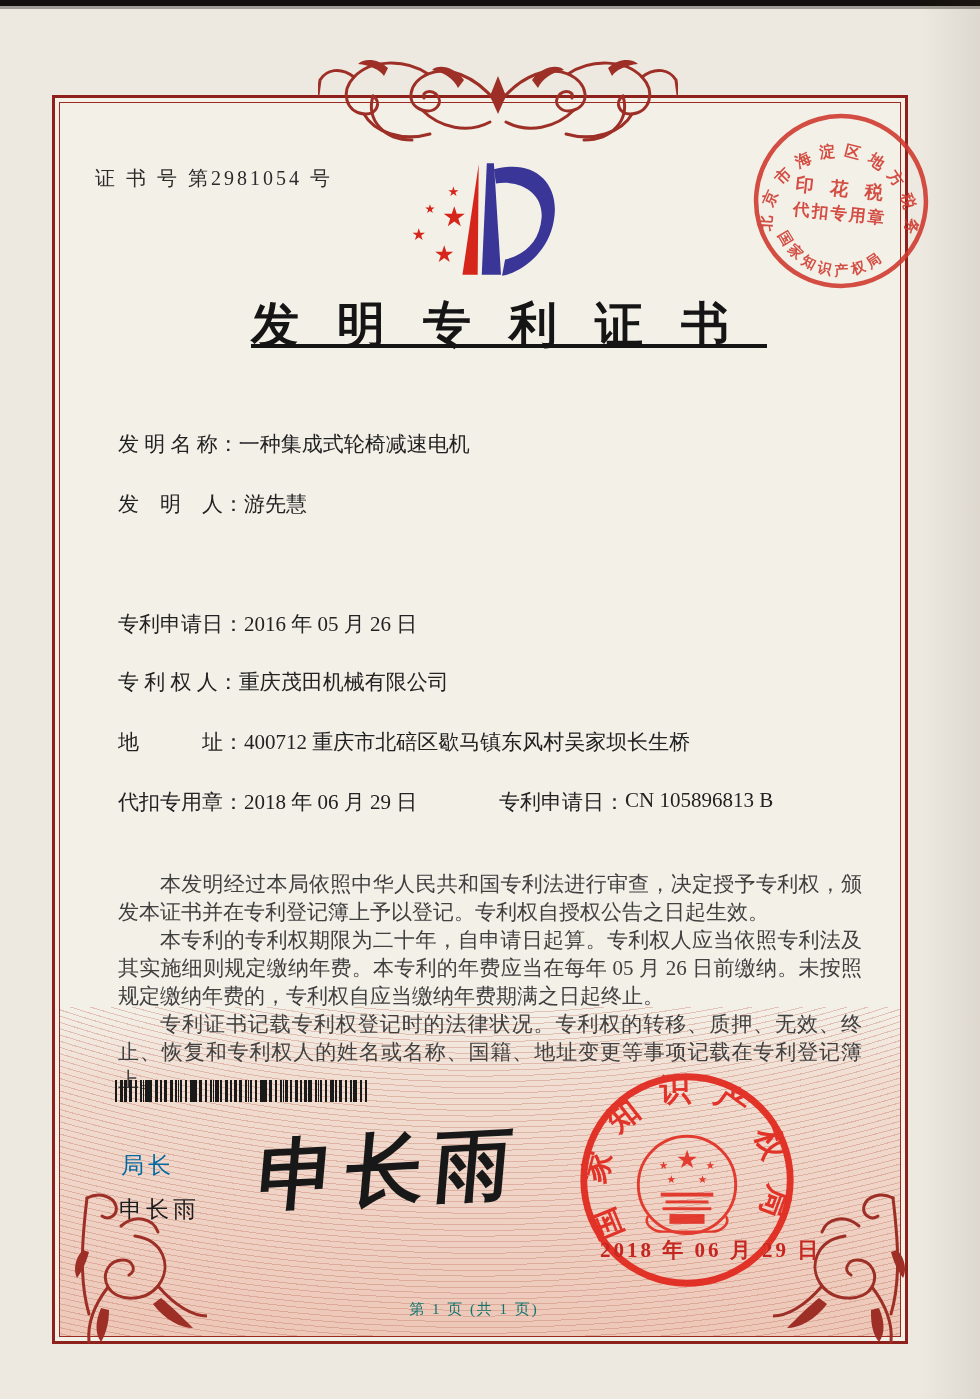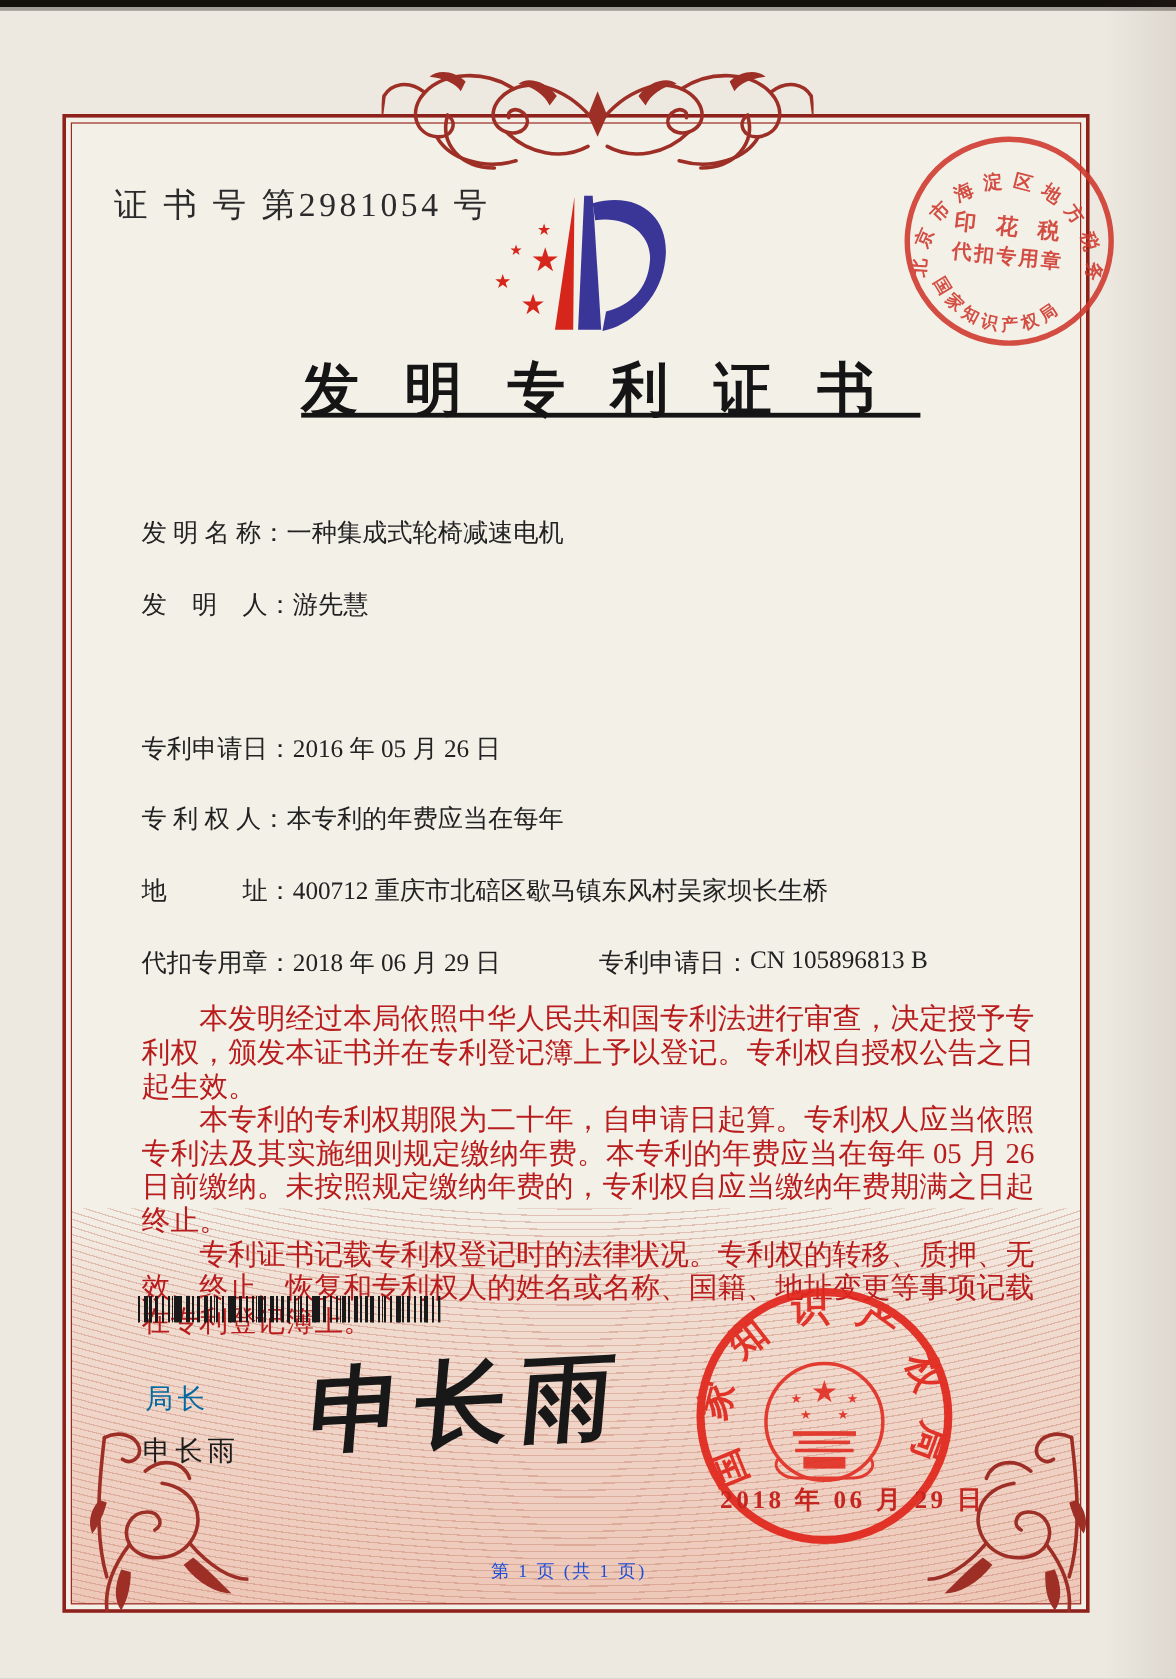--- a/index.html
+++ b/index.html
@@ -17,48 +17,48 @@
        linear-gradient(180deg, rgba(240,205,190,0) 0%, rgba(238,199,183,.45) 22%, rgba(236,189,172,.8) 100%);}
 
   .orn{stroke:#9d2f26;fill:none;stroke-width:3;stroke-linecap:round;}
   .orn-fill{fill:#9d2f26;stroke:none;}
   .top-ornament{position:absolute;left:318px;top:52px;width:360px;height:100px;}
   .corner-ornament{position:absolute;width:150px;height:152px;top:1192px;}
   .corner-left{left:57px;}
   .corner-right{left:773px;transform:scaleX(-1);}
 
   
-  .cert-number{position:absolute;left:95px;top:152px;font-size:28px;letter-spacing:3px;color:#2b2b2b;}
+  .cert-number{position:absolute;left:95px;top:165px;font-size:20px;letter-spacing:3px;color:#2b2b2b;}
   .logo{position:absolute;left:398px;top:148px;width:204px;height:142px;}
   .title{position:absolute;left:0;top:293px;width:980px;text-align:center;font-size:48px;font-weight:700;color:#151515;letter-spacing:38px;text-indent:38px;text-decoration:underline;}
 
   
   .field-row{position:absolute;left:118px;width:760px;display:flex;font-size:21px;color:#222;}
   .field-label{flex:0 0 112px;white-space:nowrap;text-align:center;}
   .field-value{white-space:nowrap;}
   .field-value.fixed{flex:0 0 255px;}
   .r1{top:430px}.r2{top:490px}.r3{top:548px}.r4{top:610px}.r5{top:668px}.r6{top:728px}.r7{top:788px}
 
   
-  .body-text{position:absolute;left:118px;top:836px;width:744px;font-size:24px;line-height:28px;color:#b91c1c;text-align:justify;}
+  .body-text{position:absolute;left:118px;top:870px;width:744px;font-size:21px;line-height:28px;color:#404040;text-align:justify;}
   .body-text p{margin:0;text-indent:2em;}
 
   
   .barcode{position:absolute;left:115px;top:1080px;width:252px;height:22px;
      background:
       repeating-linear-gradient(90deg,#191919 0 2px,rgba(0,0,0,0) 2px 5px),
       repeating-linear-gradient(90deg,#191919 0 1px,rgba(0,0,0,0) 1px 7px),
       repeating-linear-gradient(90deg,rgba(0,0,0,0) 0 9px,#191919 9px 12px,rgba(0,0,0,0) 12px 23px);}
   .commissioner-title{position:absolute;left:121px;top:1150px;font-size:23px;letter-spacing:4px;color:#0369a1;}
   .commissioner-name{position:absolute;left:119px;top:1194px;font-size:23px;letter-spacing:4px;color:#1c1c1c;}
   .autograph{position:absolute;left:258px;top:1118px;width:280px;font-size:78px;font-weight:700;color:#181818;
      letter-spacing:10px;transform:rotate(-3deg) skewX(-8deg);font-family:"DejaVu Serif",serif;}
   .seal{position:absolute;left:575px;top:1068px;width:224px;height:224px;opacity:.92;}
   .seal-date{position:absolute;left:600px;top:1236px;font-size:21px;letter-spacing:3px;color:#c5261f;font-weight:600;}
-  .footer{position:absolute;left:0;top:1300px;width:948px;text-align:center;font-size:15px;color:#1d4ed8;letter-spacing:2px;}
+  .footer{position:absolute;left:0;top:1300px;width:948px;text-align:center;font-size:15px;color:#0f766e;letter-spacing:2px;}
 
   
   .tax-stamp{position:absolute;left:750px;top:110px;width:182px;height:182px;transform:rotate(6deg);opacity:.88;}
 </style>
 </head>
 <body>
 
 <div class="page">
   <div class="scan-edge-top"></div>
   <div class="scan-shade"></div>
@@ -149,21 +149,21 @@
   <div class="field-row r2">
     <span class="field-label">发　明　人：</span>
     <span class="field-value">游先慧</span>
   </div>
   <div class="field-row r4">
     <span class="field-label">专利申请日：</span>
     <span class="field-value">2016 年 05 月 26 日</span>
   </div>
   <div class="field-row r5">
     <span class="field-label">专 利 权 人：</span>
-    <span class="field-value">本专利的年费应当在每年</span>
+    <span class="field-value">重庆茂田机械有限公司</span>
   </div>
   <div class="field-row r6">
     <span class="field-label">地　　　址：</span>
     <span class="field-value">400712 重庆市北碚区歇马镇东风村吴家坝长生桥</span>
   </div>
   <div class="field-row r7">
     <span class="field-label">代扣专用章：</span>
     <span class="field-value fixed">2018 年 06 月 29 日</span>
     <span class="field-label" style="flex:0 0 auto">专利申请日：</span>
     <span class="field-value">CN 105896813 B</span>

